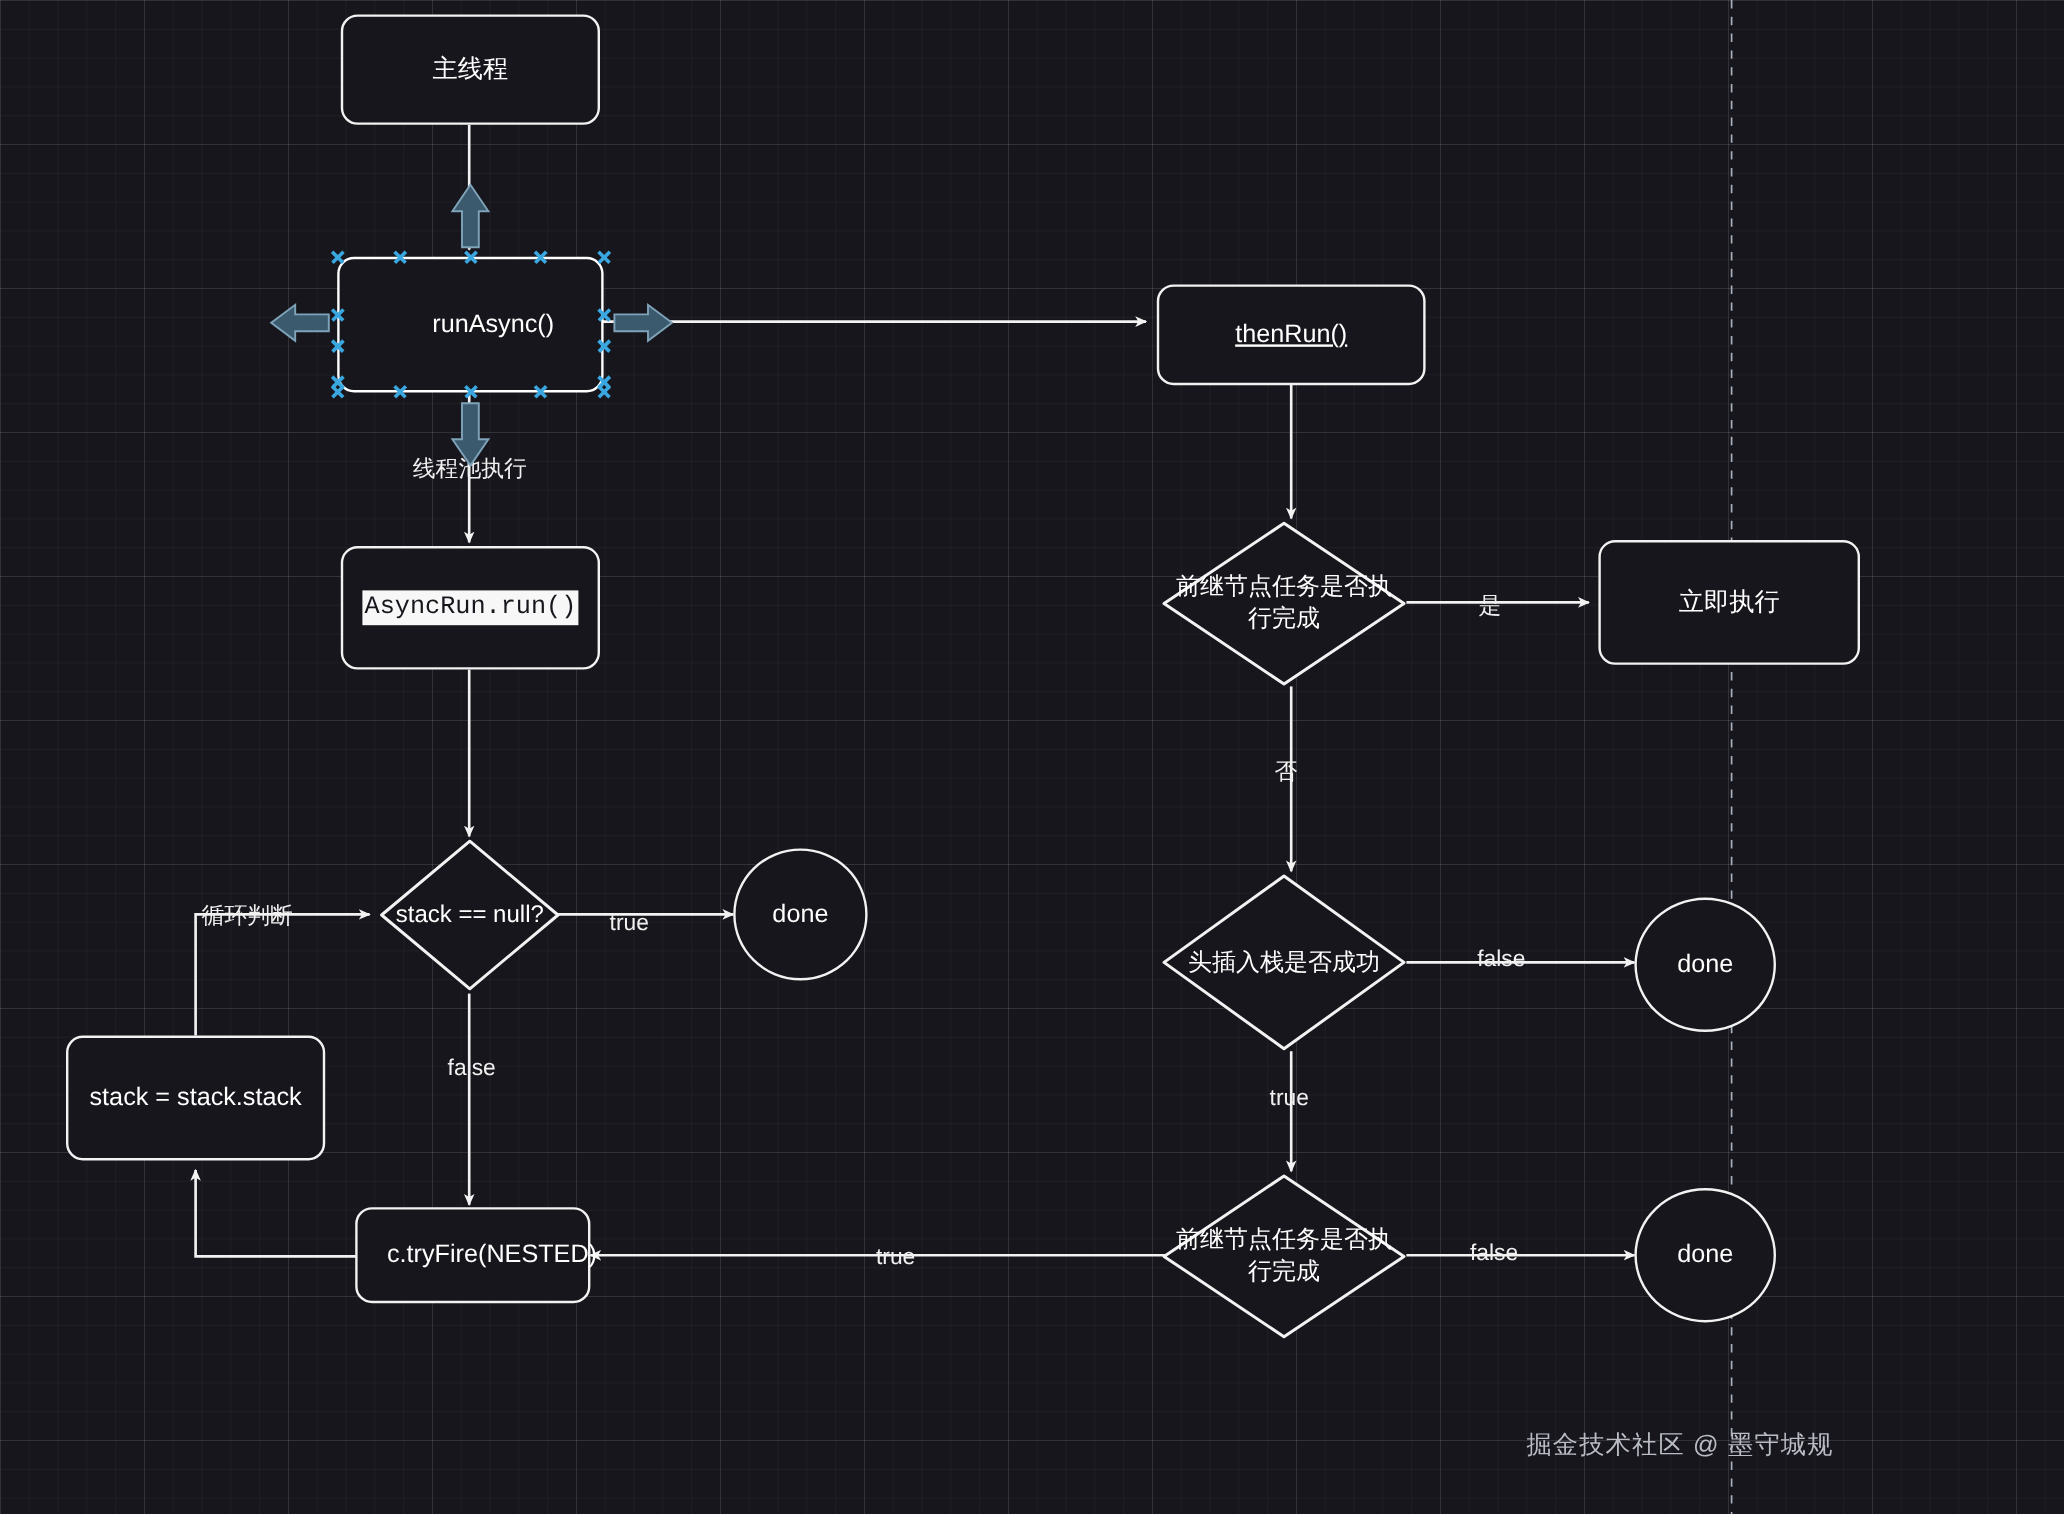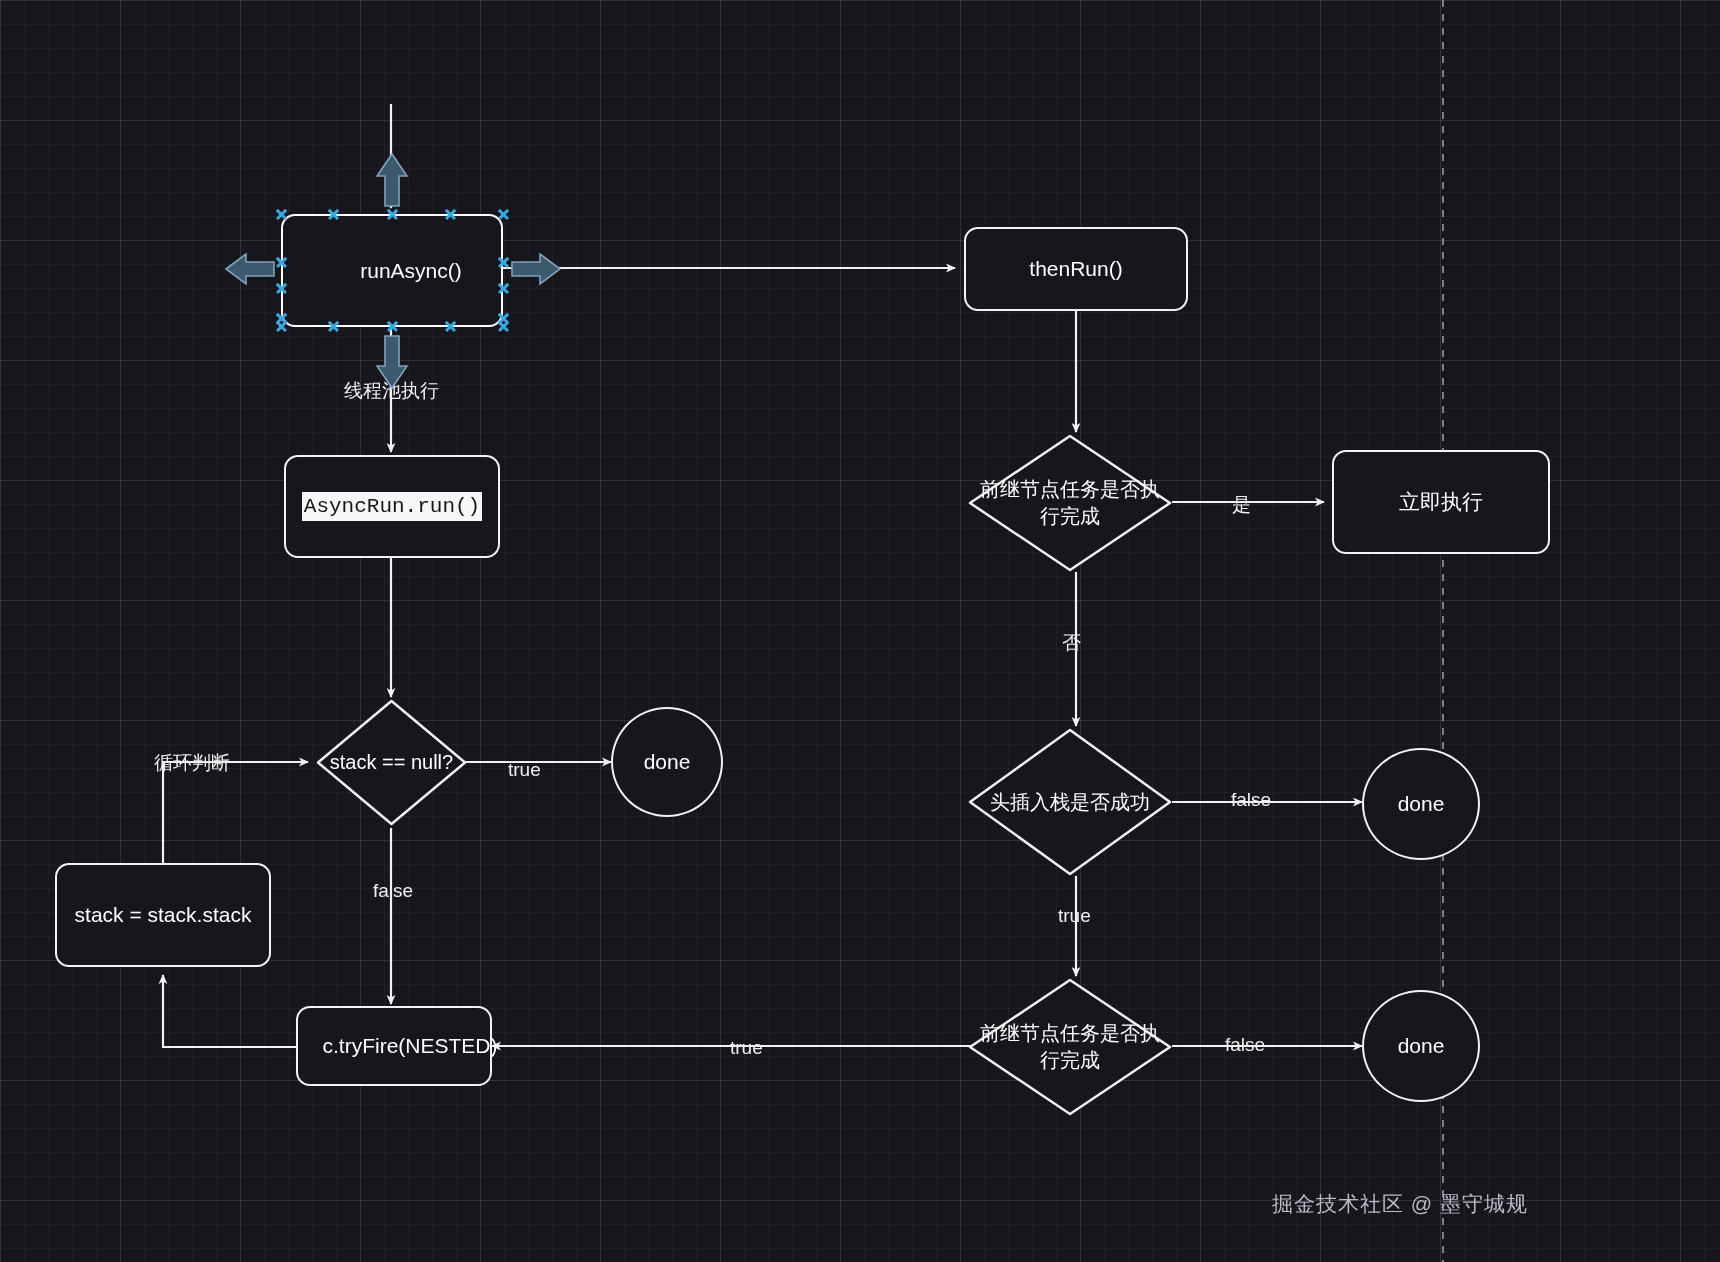--- a/index.html
+++ b/index.html
@@ -177,20 +177,23 @@
   <svg class="steel-arrow" style="left:508px; top:248px; width:56px; height:42px;" viewBox="0 0 56 42">
     <path d="M52,21 L32,6 L32,14 L4,14 L4,28 L32,28 L32,36 Z" fill="#3c5a6e" stroke="#7fa3b8" stroke-width="1.6"></path>
   </svg>
   <svg class="steel-arrow" style="left:371px; top:150px; width:42px; height:60px;" viewBox="0 0 42 60">
     <path d="M21,4 L36,26 L28,26 L28,56 L14,56 L14,26 L6,26 Z" fill="#3c5a6e" stroke="#7fa3b8" stroke-width="1.6"></path>
   </svg>
   <svg class="steel-arrow" style="left:371px; top:332px; width:42px; height:60px;" viewBox="0 0 42 60">
     <path d="M21,56 L36,34 L28,34 L28,4 L14,4 L14,34 L6,34 Z" fill="#3c5a6e" stroke="#7fa3b8" stroke-width="1.6"></path>
   </svg>
 
+  <div class="node rect" style="left:284px; top:12px; width:216px; height:92px;">
+    <span>主线程</span>
+  </div>
 
   <div class="node rect sel" style="left:281px; top:214px; width:222px; height:113px;padding-left:38px;">
     <span>runAsync()</span>
   </div>
 
   <div class="handle" style="left:275px; top:207px;"></div>
   <div class="handle" style="left:327px; top:207px;"></div>
   <div class="handle" style="left:386px; top:207px;"></div>
   <div class="handle" style="left:444px; top:207px;"></div>
   <div class="handle" style="left:497px; top:207px;"></div>
@@ -222,21 +225,21 @@
   </div>
 
   <div class="node rect" style="left:55px; top:863px; width:216px; height:104px;">
     <span>stack = stack.stack</span>
   </div>
 
   <div class="node rect" style="left:296px; top:1006px; width:196px; height:80px;padding-left:32px;">
     <span>c.tryFire(NESTED)</span>
   </div>
 
-  <div class="node rect" style="left:964px; top:227px; width:224px; height:84px;">
+  <div class="node rect" style="left:964px; top:237px; width:224px; height:84px;text-decoration:underline;">
     <span>thenRun()</span>
   </div>
 
   <div class="node diamond-wrap" style="left:966px; top:432px; width:208px; height:142px;">
     <svg class="diamond-shape" viewBox="0 0 208 142">
       <path d="M104,4 L204,71 L104,138 L4,71 Z" fill="#16161c" stroke="#f2f2f2" stroke-width="2.5" stroke-linejoin="round"></path>
     </svg>
     <span class="diamond-label" style="width:215px;">前继节点任务是否执
 行完成</span>
   </div>
@@ -262,21 +265,21 @@
     </svg>
     <span class="diamond-label" style="width:215px;">前继节点任务是否执
 行完成</span>
   </div>
 
   <div class="node circle" style="left:1362px; top:990px; width:118px; height:112px;">
     <span>done</span>
   </div>
 
   <div class="edge-label" style="left:344px; top:378px;">线程池执行</div>
-  <div class="edge-label" style="left:154px; top:750px;">循环判断</div>
+  <div class="edge-label" style="left:168px; top:750px;">循环判断</div>
   <div class="edge-label" style="left:508px; top:759px;">true</div>
   <div class="edge-label" style="left:373px; top:880px;">false</div>
   <div class="edge-label" style="left:1232px; top:492px;">是</div>
   <div class="edge-label" style="left:1062px; top:630px;">否</div>
   <div class="edge-label" style="left:1231px; top:789px;">false</div>
   <div class="edge-label" style="left:1058px; top:905px;">true</div>
   <div class="edge-label" style="left:1225px; top:1034px;">false</div>
   <div class="edge-label" style="left:730px; top:1037px;">true</div>
 
   <div class="watermark" style="left:1272px; top:1190px;">掘金技术社区 @ 墨守城规</div>

